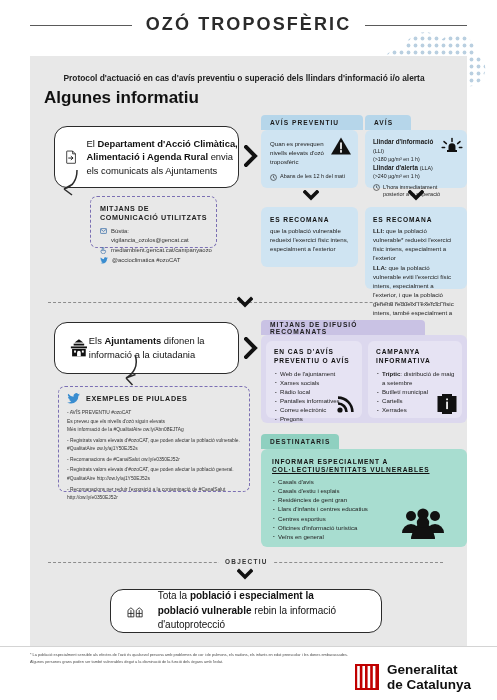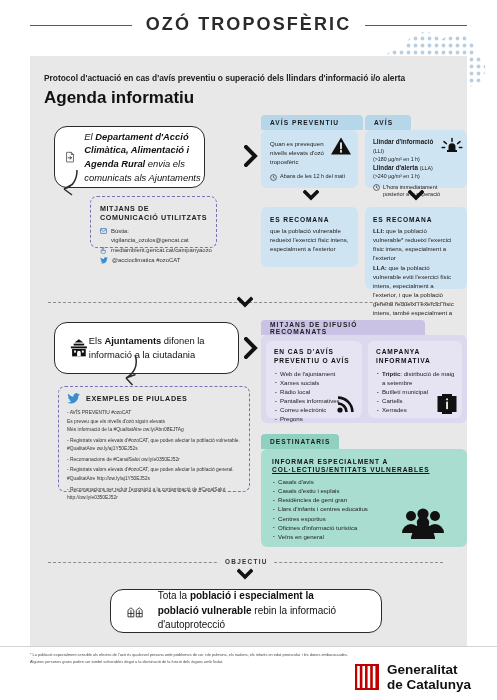--- a/index.html
+++ b/index.html
@@ -29,21 +29,21 @@
 
   
   .canvas {
     position: absolute; left: 30px; top: 56px;
     width: 437px; height: 590px;
     background: #e8e8e8; z-index: 1;
   }
 
   .proto {
     position: absolute; left: 44px; top: 73px; width: 400px;
-    font-size: 8.4px; font-weight: bold; color: #222; z-index: 3; line-height: 1.2;
+    font-size: 8.4px; font-weight: bold; color: #222; z-index: 3; line-height: 1.2; text-align: center;
   }
   .h1 {
     position: absolute; left: 44px; top: 88px;
     font-size: 17px; font-weight: bold; color: #111; z-index: 3;
   }
 
   
   .rbox {
     position: absolute; z-index: 3;
     border: 1.4px solid #2b2b2b; border-radius: 13px;
@@ -124,23 +124,23 @@
 
 <div class="topbar">
   <div class="rule left"></div>
   <div class="ttl">OZÓ TROPOSFÈRIC</div>
   <div class="rule right"></div>
 </div>
 
 <div class="canvas"></div>
 
 <div class="proto">Protocol d'actuació en cas d'avís preventiu o superació dels llindars d'informació i/o alerta</div>
-<div class="h1">Agenda informatiu</div>
-
-<div class="rbox" style="left:54px; top:126px; width:151px; height:62px; padding:0 0 0 11px; gap:10px;font-style:italic;">
+<div class="h1">Algunes informatiu</div>
+
+<div class="rbox" style="left:54px; top:126px; width:185px; height:62px; padding:0 0 0 11px; gap:10px;">
   <svg width="30" height="36" viewBox="0 0 30 36">
     <path d="M3 1 h16 l8 8 v26 a1 1 0 0 1 -1 1 H3 a1 1 0 0 1 -1 -1 V2 a1 1 0 0 1 1 -1z" fill="none" stroke="#111" stroke-width="2.2"></path>
     <path d="M19 1 v8 h8" fill="none" stroke="#111" stroke-width="2.2"></path>
     <path d="M8 21 h11 M15 16.5 l5 4.5 l-5 4.5" fill="none" stroke="#111" stroke-width="2.6" stroke-linecap="square"></path>
   </svg>
   <div class="txt">
     <span>El </span><b>Departament d'Acció Climàtica, Alimentació i Agenda Rural</b><span> envia els comunicats als Ajuntaments</span>
   </div>
 </div>
 

